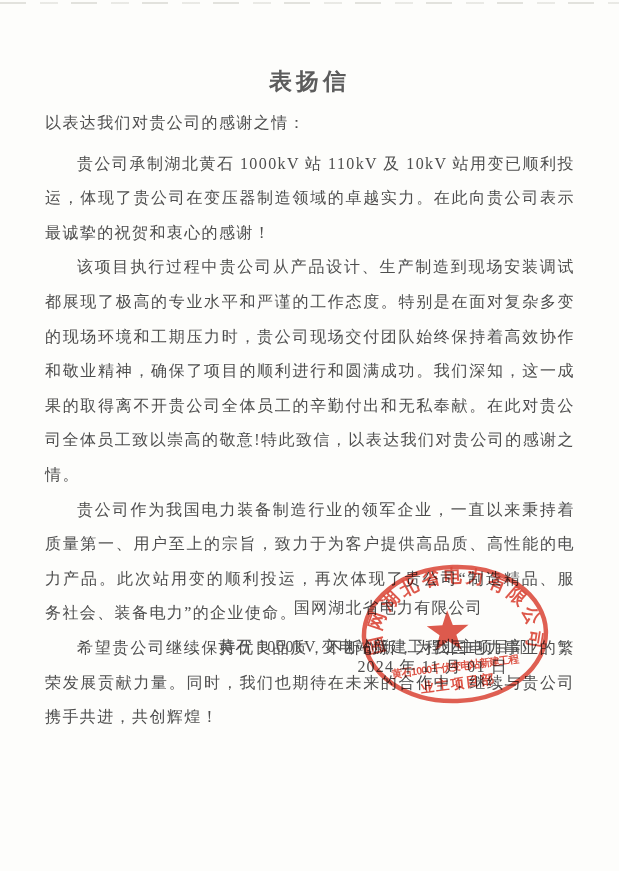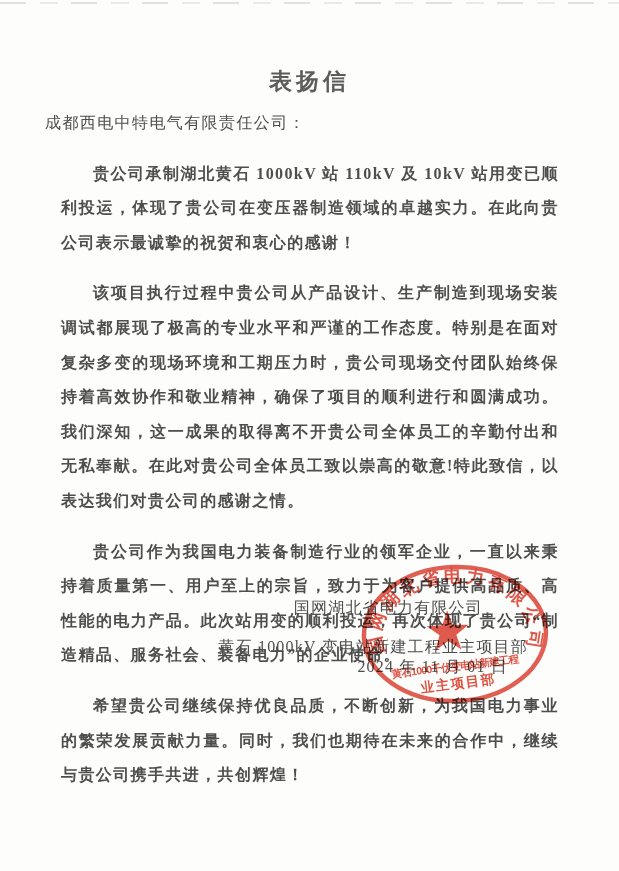--- a/index.html
+++ b/index.html
@@ -28,21 +28,21 @@
     margin-top: 24px;
   }
 
   .letter-body {
     position: absolute; left: 45px; right: 44px; top: 106px;
     font-size: 16px; line-height: 34.6px; letter-spacing: 1.4px;
     color: #4e4e4e;
     text-align: justify;
   }
   .salutation { margin: 0 0 6px 0; }
-  .letter-body p { margin: 16px; text-indent: 2em; font-weight: bold; }
+  .letter-body p { margin: 0; text-indent: 2em; }
 
   .signature { position: absolute; left: 0; right: 0; top: 0; height: 100%; }
   .sig-line {
     position: absolute;
     font-size: 16px; letter-spacing: 1.2px; color: #4e4e4e;
     white-space: nowrap;
   }
   .sig-org  { top: 598px; right: 136px; }
   .sig-dept { top: 637px; right: 91px; }
   .sig-date { top: 657px; right: 111px; }
@@ -62,21 +62,21 @@
 </head>
 <body>
 
 <div class="page">
 
   <div class="scan-edge"></div>
 
   <div class="title">表扬信</div>
 
   <div class="letter-body">
-    <div class="salutation">成都西电中特电气有限责任公司：</div>
+    <div class="salutation">以表达我们对贵公司的感谢之情：</div>
     <p>贵公司承制湖北黄石 1000kV 站 110kV 及 10kV 站用变已顺利投运，体现了贵公司在变压器制造领域的卓越实力。在此向贵公司表示最诚挚的祝贺和衷心的感谢！</p>
     <p>该项目执行过程中贵公司从产品设计、生产制造到现场安装调试都展现了极高的专业水平和严谨的工作态度。特别是在面对复杂多变的现场环境和工期压力时，贵公司现场交付团队始终保持着高效协作和敬业精神，确保了项目的顺利进行和圆满成功。我们深知，这一成果的取得离不开贵公司全体员工的辛勤付出和无私奉献。在此对贵公司全体员工致以崇高的敬意!特此致信，以表达我们对贵公司的感谢之情。</p>
     <p>贵公司作为我国电力装备制造行业的领军企业，一直以来秉持着质量第一、用户至上的宗旨，致力于为客户提供高品质、高性能的电力产品。此次站用变的顺利投运，再次体现了贵公司“制造精品、服务社会、装备电力”的企业使命。</p>
     <p>希望贵公司继续保持优良品质，不断创新，为我国电力事业的繁荣发展贡献力量。同时，我们也期待在未来的合作中，继续与贵公司携手共进，共创辉煌！</p>
   </div>
 
   <div class="signature">
     <div class="sig-line sig-org">国网湖北省电力有限公司</div>
     <div class="sig-line sig-dept">黄石 1000kV 变电站新建工程业主项目部</div>
     <div class="sig-line sig-date">2024 年 11 月 01 日</div>

